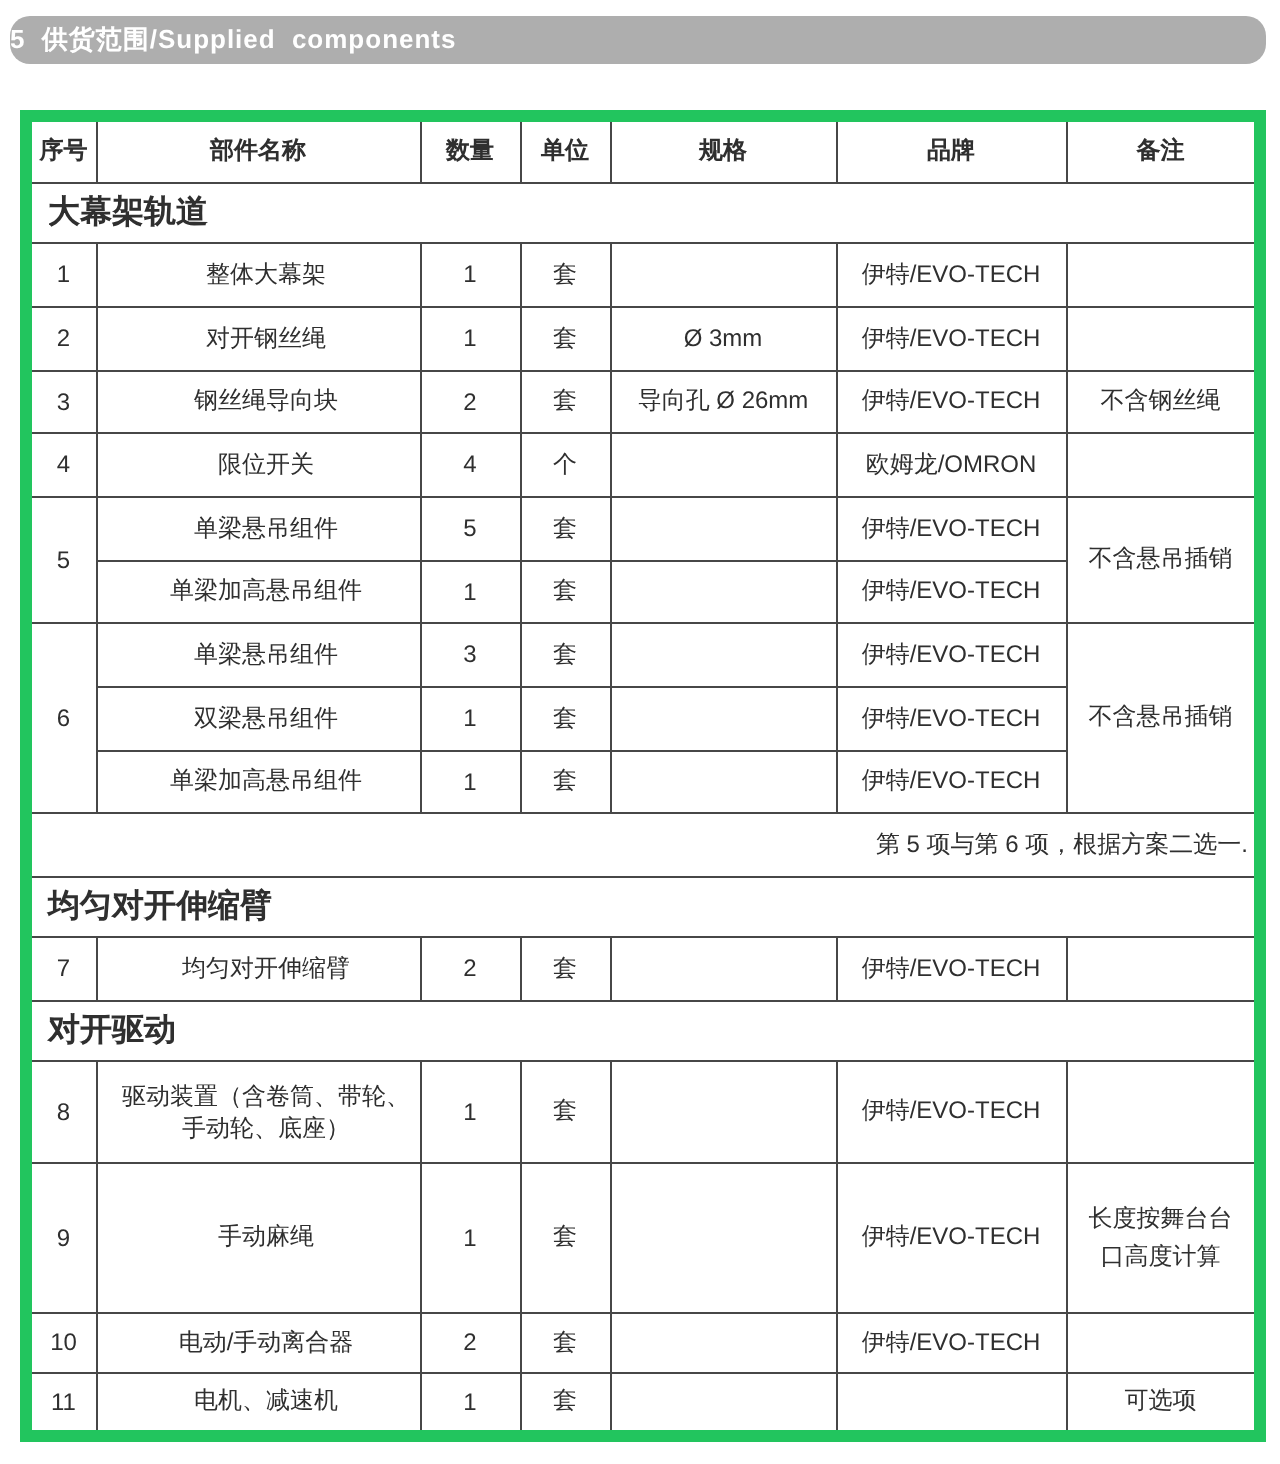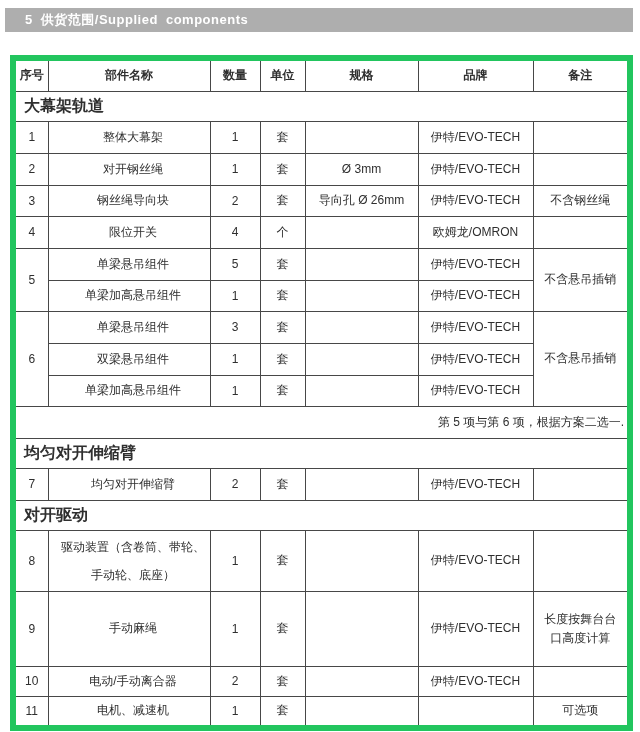--- a/index.html
+++ b/index.html
@@ -4,43 +4,43 @@
 <style>
   html,body{margin:0;padding:0;}
   body{
     width:640px;height:732px;position:relative;background:#ffffff;
     font-family:"Liberation Sans","DejaVu Sans",sans-serif;
     color:#2f2f2f;
   }
   .title-bar{
     position:absolute;left:5px;top:8px;width:628px;height:24px;
     background:#aeaeae;color:#ffffff;font-weight:bold;font-size:13px;
-    line-height:24px;padding-left:20px;box-sizing:border-box;
-    letter-spacing:.5px;word-spacing:4px;
+    line-height:24px;padding-left:0;box-sizing:border-box;
+    letter-spacing:.5px;word-spacing:4px;border-radius:10px;
   }
   table.components{
     position:absolute;left:10px;top:55px;width:617px;
     border-collapse:collapse;table-layout:fixed;
     border:6px solid #22c55e;
   }
   .components td,.components th{
     border:1px solid #474747;
     font-size:12px;text-align:center;vertical-align:middle;
     padding:2px 3px;box-sizing:border-box;overflow:hidden;
     color:#2f2f2f;
   }
   .components th{font-weight:bold;}
   td.name{text-align:center;padding-left:11px;}
   tr.section-row td{
     text-align:left;font-weight:bold;padding-left:8px;font-size:16px;
   }
   tr.note-row td{
     text-align:right;font-weight:normal;padding-left:8px;
   }
-  td.wrap2{line-height:28px;}
+  td.wrap2{line-height:16px;}
   td.notewrap{line-height:19px;padding:18px 6px;}
 </style>
 </head>
 <body>
 
 <div class="title-bar">5 供货范围/Supplied components</div>
 
 <table class="components">
   <colgroup>
     <col style="width:35px">

